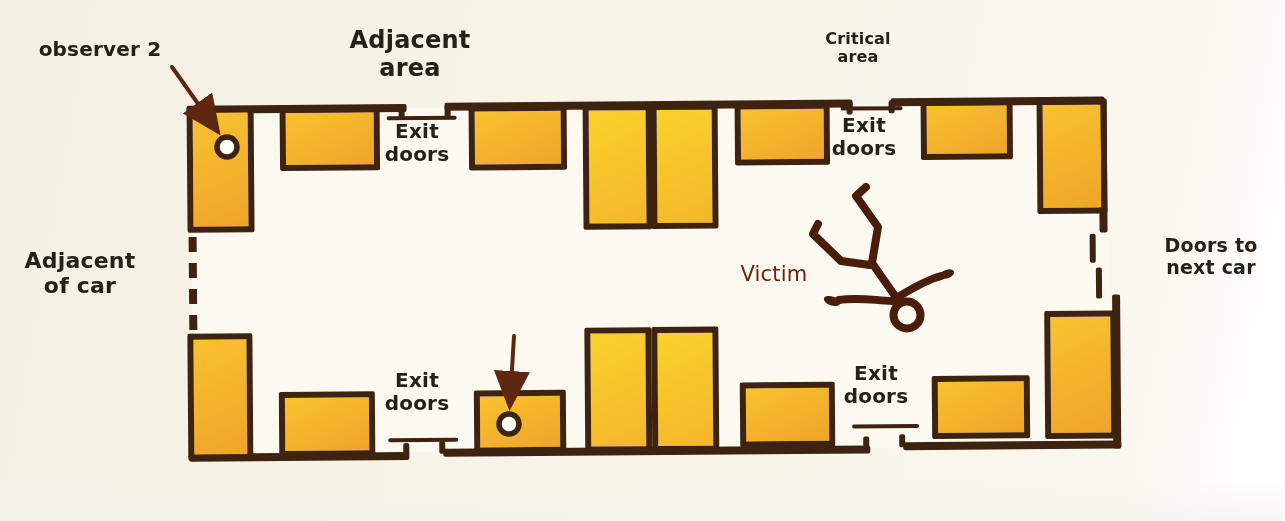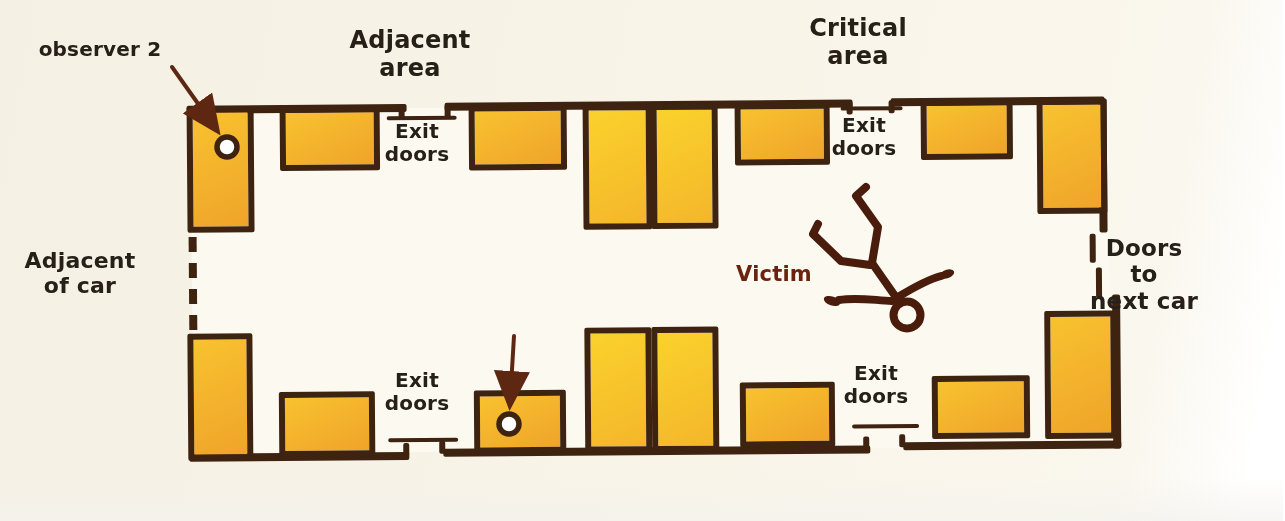--- a/index.html
+++ b/index.html
@@ -57,21 +57,21 @@
   .door-line { position: absolute; height: 4px; background: var(--outline); border-radius: 2px; }
   .lbl {
     position: absolute;
     color: var(--text);
     font-weight: 600;
     white-space: pre-line;
     text-align: center;
     line-height: 1.15;
     letter-spacing: 0.2px;
   }
-  .lbl.victim { color: var(--victim-text); font-weight: 700; }
+  .lbl.victim { color: var(--victim-text); font-weight: 400; }
   .overlay { position: absolute; inset: 0; pointer-events: none; }
   .arrow-line { stroke: var(--arrow); stroke-width: 4; fill: none; stroke-linecap: round; }
   .arrow-head { fill: var(--arrow); }
   .observer-circle { fill: #ffffff; stroke: var(--outline); stroke-width: 5.5; }
   .victim-stroke { stroke: var(--victim-figure); stroke-width: 8; fill: none; stroke-linecap: round; stroke-linejoin: round; }
   .victim-head { stroke: var(--victim-figure); stroke-width: 8; fill: var(--floor); }
   .victim-fill { fill: var(--victim-figure); }
 </style>
 </head>
 <body>
@@ -155,36 +155,36 @@
       <ellipse class="victim-fill" cx="832" cy="301" rx="8.5" ry="4.5" transform="rotate(18 832 301)"></ellipse>
       <circle class="victim-head" cx="907" cy="315" r="13.5"></circle>
     </g>
   </svg>
 
   <div class="lbl" style="left:30px; top:38px; width:140px; font-size:20px;">observer 2</div>
 
   <div class="lbl" style="left:330px; top:27px; width:160px; font-size:24px;">Adjacent
 area</div>
 
-  <div class="lbl" style="left:778px; top:15px; width:160px; font-size:24px;">Critical
+  <div class="lbl" style="left:778px; top:30px; width:160px; font-size:16px;">Critical
 area</div>
 
   <div class="lbl" style="left:367px; top:120px; width:100px; font-size:20px;">Exit
 doors</div>
 
   <div class="lbl" style="left:814px; top:114px; width:100px; font-size:20px;">Exit
 doors</div>
 
   <div class="lbl" style="left:4px; top:248px; width:152px; font-size:22px;">Adjacent
 of car</div>
 
 
   <div class="lbl victim" style="left:730px; top:262px; width:88px; font-size:21px;">Victim</div>
 
-  <div class="lbl" style="left:1089px; top:235px; width:110px; font-size:23px;">Doors to
+  <div class="lbl" style="left:1156px; top:235px; width:110px; font-size:19px;">Doors to
 next car</div>
 
   <div class="lbl" style="left:367px; top:369px; width:100px; font-size:20px;">Exit
 doors</div>
 
   <div class="lbl" style="left:826px; top:362px; width:100px; font-size:20px;">Exit
 doors</div>
 
   <div class="fade-bottom"></div>
 </div>

